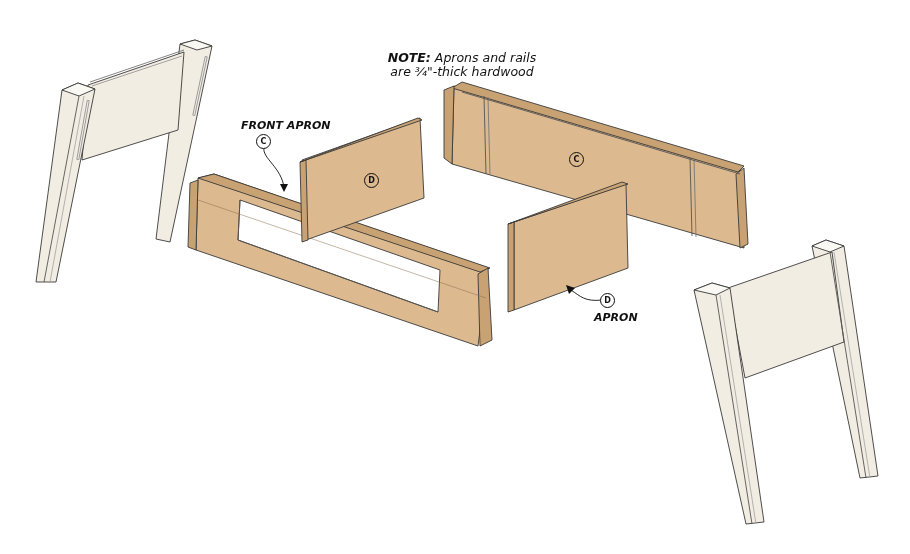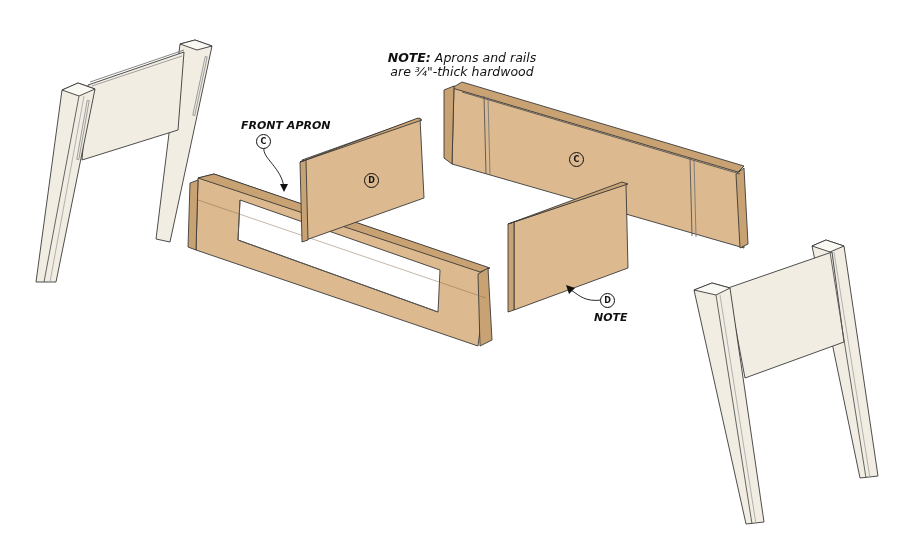--- a/index.html
+++ b/index.html
@@ -96,14 +96,14 @@
     <div>are ¾"-thick hardwood</div>
   </div>
 
   <div class="label" style="left:241px; top:119px; font-size:11px;">FRONT APRON</div>
   <div class="badge" style="left:256px; top:134px;">C</div>
 
   <div class="badge onwood" style="left:364px; top:173px;">D</div>
   <div class="badge onwood" style="left:569px; top:152px;">C</div>
 
   <div class="badge" style="left:600px; top:293px;">D</div>
-  <div class="label" style="left:594px; top:311px; font-size:11px;">NOTE</div>
+  <div class="label" style="left:594px; top:311px; font-size:11px;">APRON</div>
 </div>
 
 </body></html>

